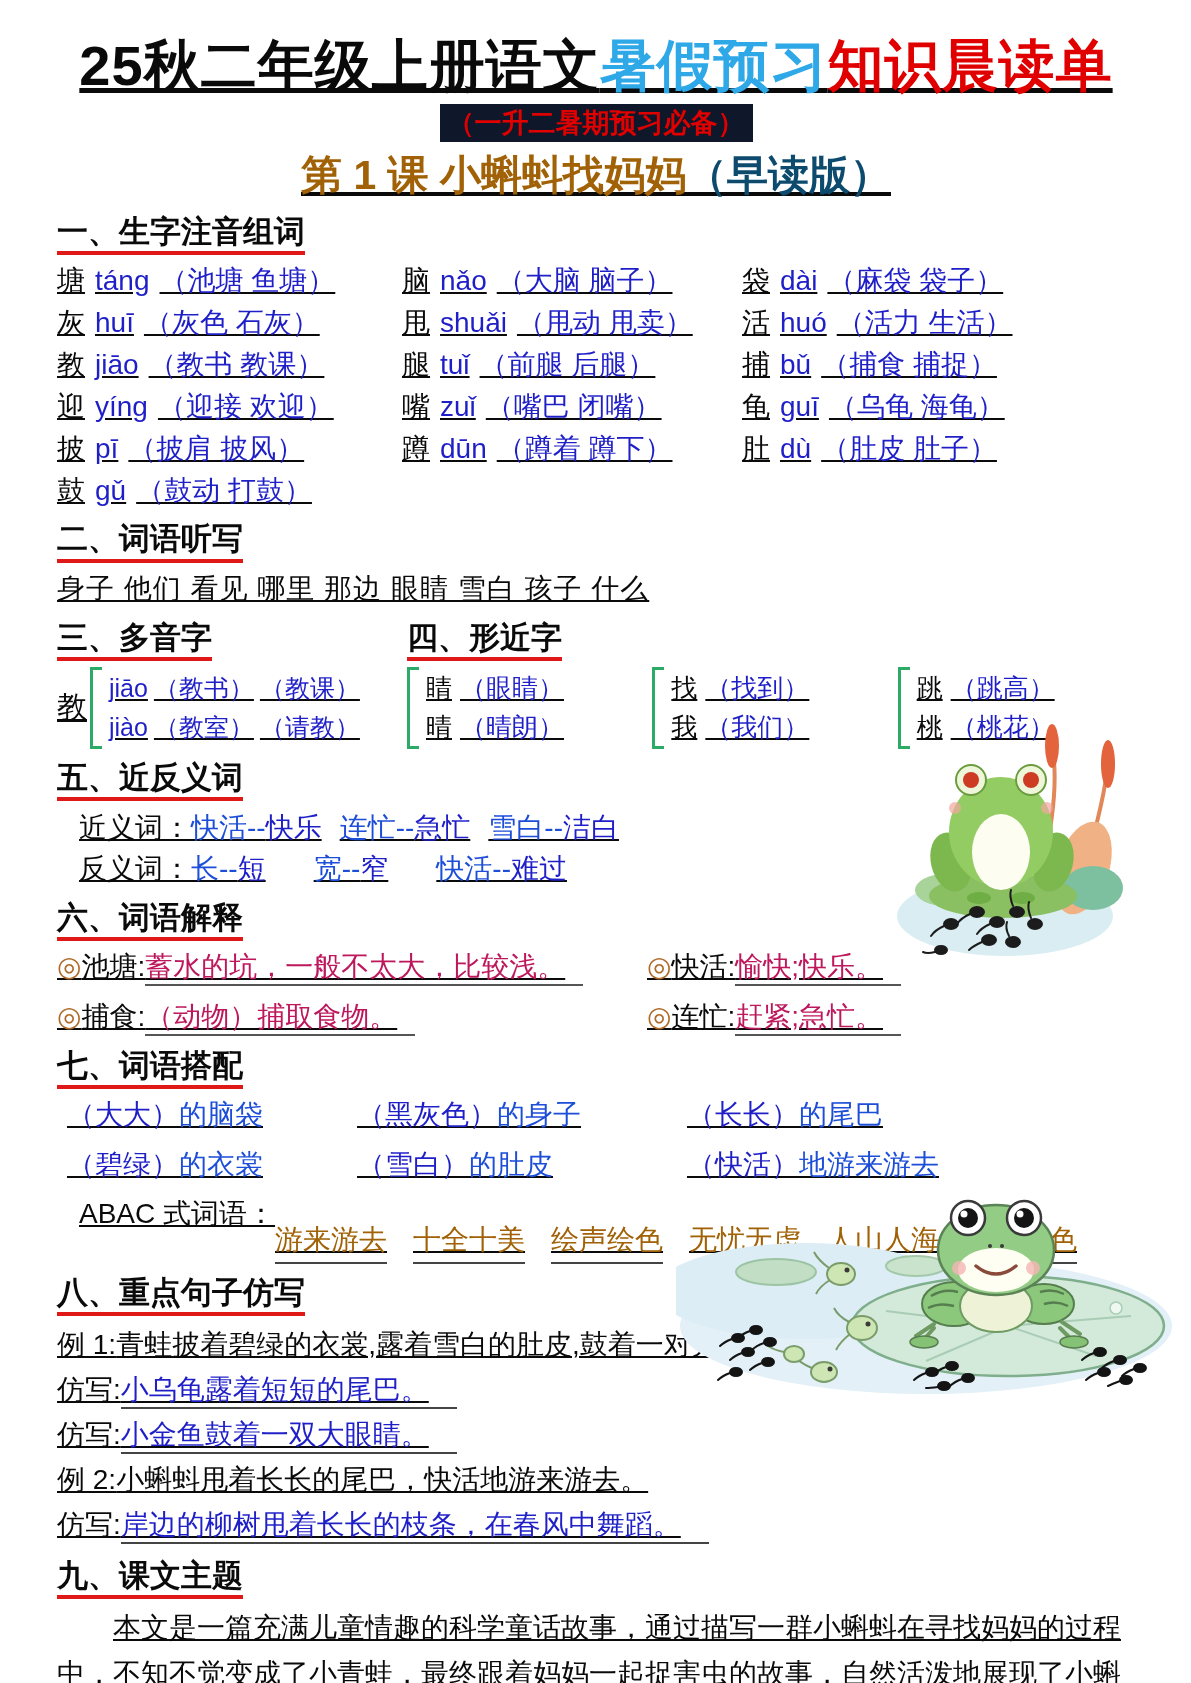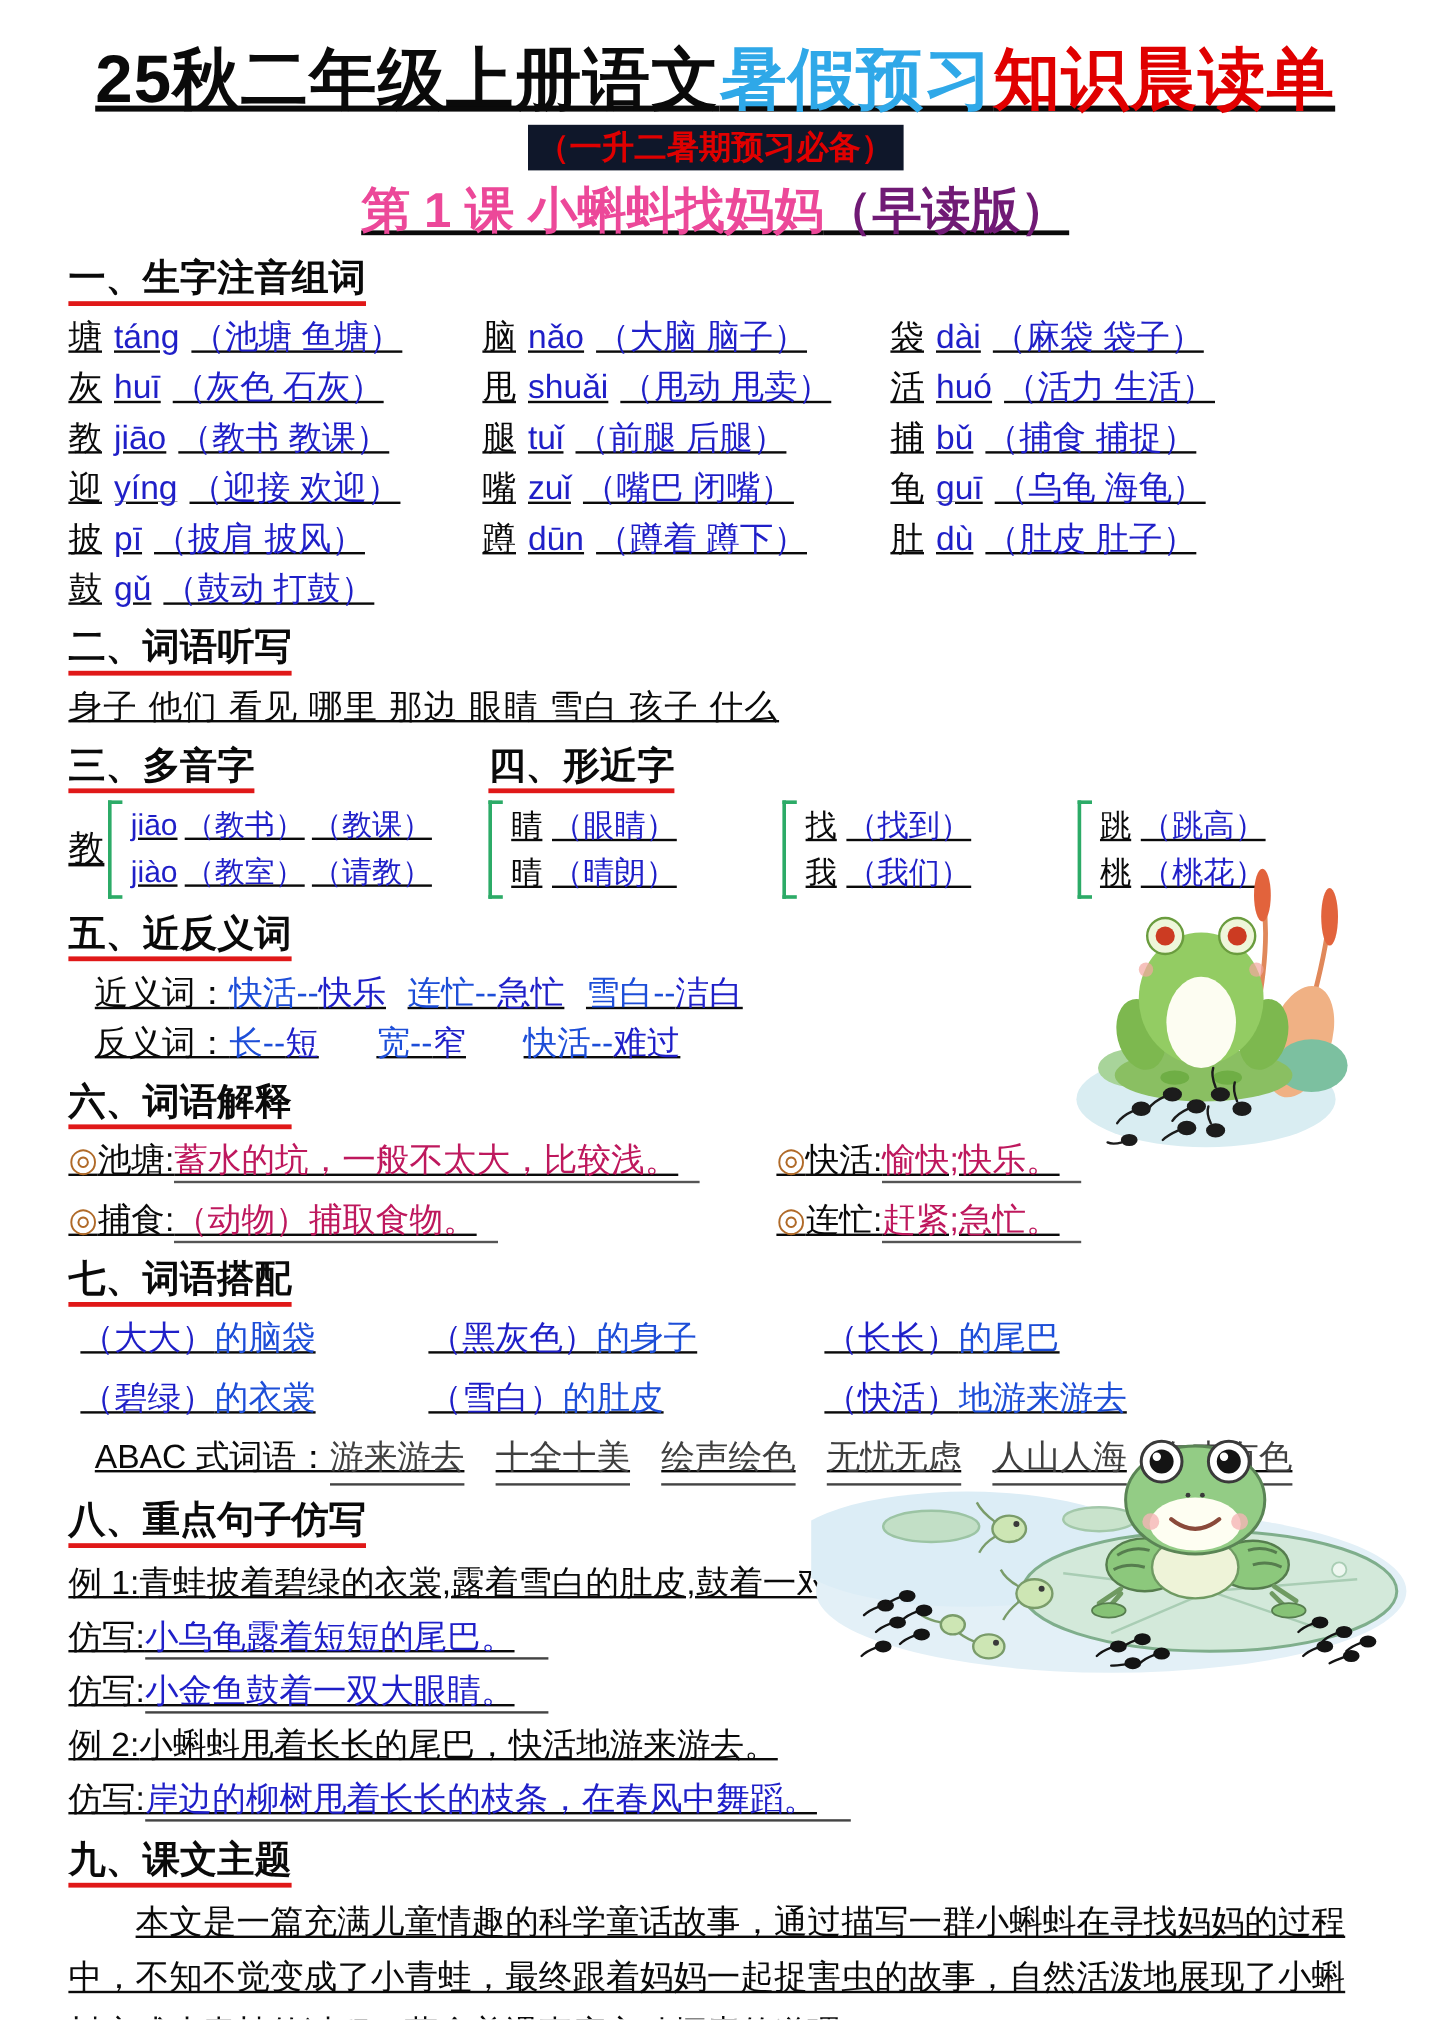--- a/index.html
+++ b/index.html
@@ -9,22 +9,22 @@
 
   .title{margin:0;text-align:center;font-size:56px;font-weight:900;line-height:1.15;letter-spacing:1px;}
   .t-black{color:#0a0a0a;}
   .t-cyan{color:#2fa8e8;}
   .t-red{color:#e00000;}
 
   .subtitle-row{text-align:center;margin-top:6px;}
   .subtitle{background:#0f172a;color:#e00000;font-weight:700;font-size:27px;padding:1px 8px;display:inline-block;}
 
   .lesson{text-align:center;font-size:41px;font-weight:800;margin-top:6px;}
-  .l-blue{color:#ec4899;}
-  .l-green{color:#701a75;}
+  .l-blue{color:#a16207;}
+  .l-green{color:#0c4a6e;}
 
   .sec-head{margin:12px 0 6px;}
   .sec-heading{display:inline-block;font-size:31px;font-weight:800;color:#0a0a0a;
                border-bottom:4px solid #e01818;padding-bottom:2px;line-height:1.1;}
 
   .blue{color:#1f1fc8;}
   .black{color:#1d4ed8;}
 
   .char-grid{display:grid;grid-template-columns:345px 340px 1fr;row-gap:3px;font-size:28px;line-height:39px;}
   .c-char{color:#0a0a0a;margin-right:10px;}
@@ -54,21 +54,21 @@
   .pair-list.wide{gap:48px;}
 
   .def-grid{display:grid;grid-template-columns:590px 1fr;row-gap:10px;font-size:28px;line-height:40px;margin-top:2px;}
   .bullet{color:#b06a28;font-weight:700;}
   .term{color:#0a0a0a;}
   .def{color:#be185d;border-bottom:2px solid #555;padding-bottom:2px;padding-right:18px;}
 
   .coll-grid{display:grid;grid-template-columns:290px 330px 1fr;row-gap:10px;font-size:28px;line-height:40px;padding-left:10px;}
   .abac-line{font-size:28px;line-height:42px;margin-top:8px;padding-left:22px;display:flex;}
   .abac-words{display:inline-flex;gap:26px;}
-  .blue-ul{color:#404040;border-bottom:2px solid #444;padding-bottom:1px;}
+  .blue-ul{color:#a16207;border-bottom:2px solid #444;padding-bottom:1px;margin-top:26px;}
 
   .sent-line{font-size:28px;line-height:45px;}
   .s-label{color:#0a0a0a;text-align:center;}
   .s-plain{color:#0a0a0a;}
   .s-answer{color:#1f1fc8;border-bottom:2px solid #444;padding-bottom:2px;padding-right:28px;}
 
   .theme{font-size:28px;line-height:46px;margin:2px 0 0;text-indent:2em;color:#0a0a0a;}
 
   .illus{position:absolute;}
   .illus1{left:893px;top:700px;}

